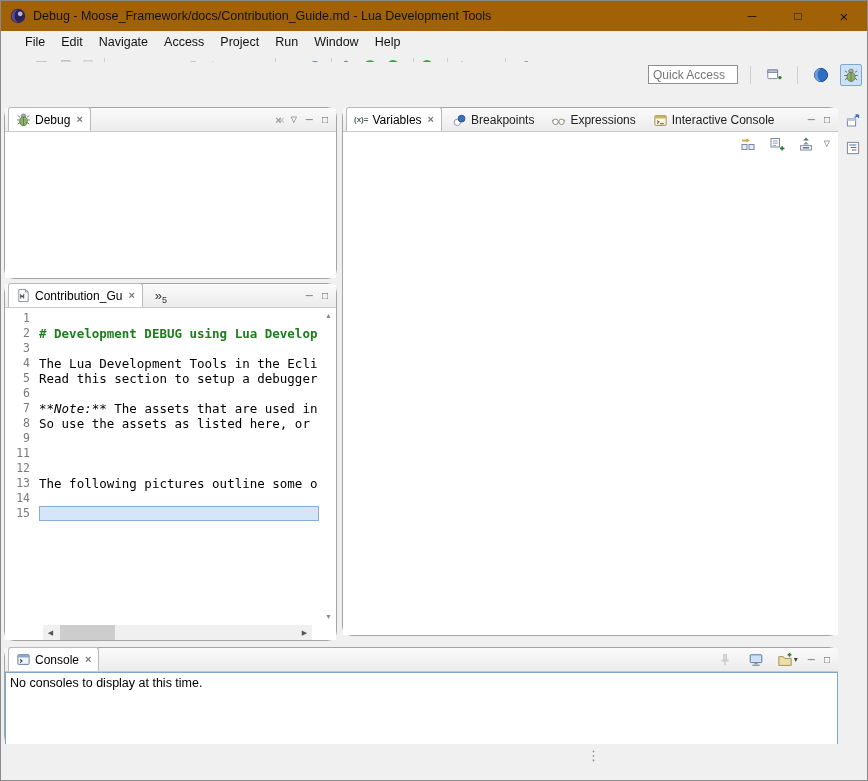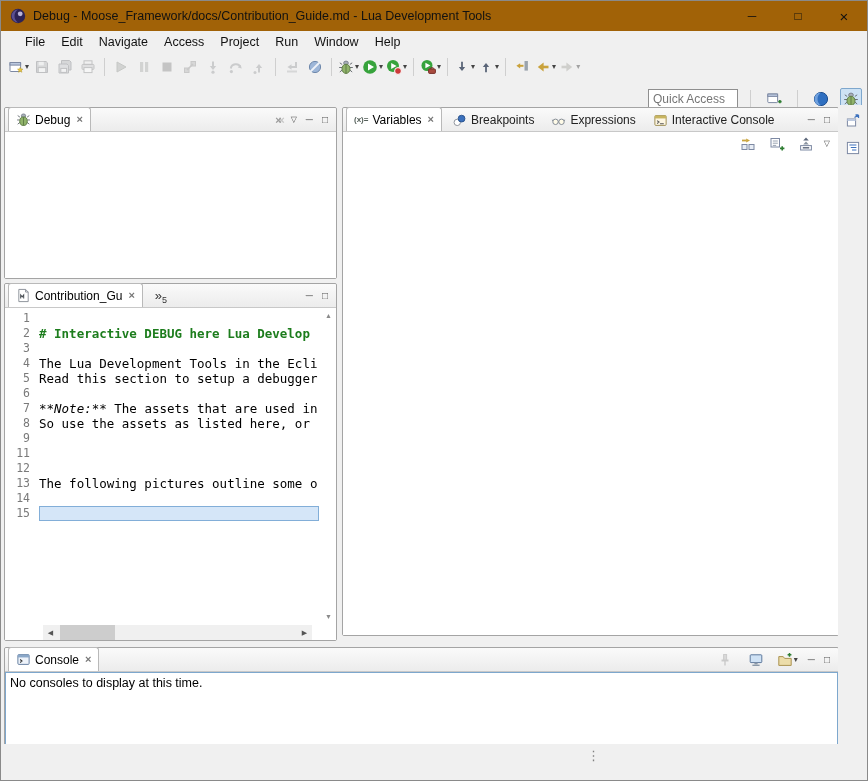--- a/index.html
+++ b/index.html
@@ -15,32 +15,32 @@
   .win-btn{width:46px;height:100%;display:flex;align-items:center;justify-content:center;font-size:12px;color:#111;cursor:default;}
   .win-btn.close{font-size:15px;}
 
   
   .menubar{position:absolute;left:0;top:30px;right:0;height:22px;background:#f0f0f0;display:flex;align-items:center;padding-left:16px;}
   .mitem{padding:0 8px;font-size:12.5px;color:#111;}
 
   
   .toolbar{position:absolute;left:0;right:0;display:flex;align-items:center;}
   #toolbar1{top:52px;height:27px;padding-left:6px;gap:1px;background:#f0f0f0;}
-  #toolbar2{top:85px;height:25px;justify-content:flex-end;padding-right:5px;gap:8px;background:#f0f0f0;}
+  #toolbar2{top:61px;height:25px;justify-content:flex-end;padding-right:5px;gap:8px;background:#f0f0f0;}
   .tbtn{display:inline-flex;align-items:center;justify-content:center;height:22px;min-width:22px;border-radius:2px;border:1px solid transparent;}
   .tbtn svg{width:16px;height:16px;flex:none;}
   .dd{font-size:8px;color:#444;margin-left:1px;}
   .disabled{opacity:.45;filter:grayscale(80%);}
   .tsep{width:1px;height:18px;background:#cfcfcf;margin:0 4px;flex:none;}
   .qa-input{width:90px;height:19px;border:1px solid #8f8f8f;background:#fff;font-family:"Liberation Sans",sans-serif;font-size:12px;padding:0 4px;color:#444;}
   .persp-btn.active{background:#cde2f4;border:1px solid #7ea7cd;}
   .dblx{font-size:11px;font-weight:bold;color:#9a9a9a;text-shadow:3px 0 0 #c6c6c6;}
 
   
-  .panel{position:absolute;background:#fff;border:1px solid #a4a4a4;border-radius:2px;}
+  .panel{position:absolute;background:#fff;border:1px solid #a4a4a4;border-radius:10px;}
   .phead{position:absolute;left:0;top:0;right:0;height:24px;background:linear-gradient(#fafafa,#ececec);border-bottom:1px solid #c8c8c8;display:flex;align-items:flex-end;border-radius:2px 2px 0 0;}
   .ptab{display:inline-flex;align-items:center;gap:4px;height:24px;padding:0 7px;font-size:12px;background:#fff;border:1px solid #b9b9b9;border-bottom:none;border-radius:3px 3px 0 0;margin-left:3px;position:relative;}
   .ptab.unsel{background:transparent;border:none;color:#222;height:22px;}
   .tab-ic{display:inline-flex;}
   .tab-ic svg{width:15px;height:15px;}
   .tab-close{font-size:11px;color:#777;margin-left:2px;font-weight:bold;line-height:1;}
   .pctrl{margin-left:auto;display:flex;align-items:center;gap:9px;padding:0 8px;height:100%;}
   .ico-sm{font-size:10px;color:#555;line-height:1;}
   .ico-xs{font-size:8px;color:#555;line-height:1;}
   .pbody{position:absolute;left:0;right:0;bottom:0;top:24px;background:#fff;}
@@ -423,21 +423,21 @@
           <span class="count">5</span>
       </span>
       <div class="pctrl">
         <span class="ico-sm">─</span>
         <span class="ico-sm">□</span>
       </div>
     </div>
     <div class="pbody">
       <div class="code-wrap">
           <div class="code-line"><span class="lnum">1</span><span class="ltext"></span></div>
-          <div class="code-line"><span class="lnum">2</span><span class="ltext"><span class="seg heading"># Interactive DEBUG here Lua Develop</span></span></div>
+          <div class="code-line"><span class="lnum">2</span><span class="ltext"><span class="seg heading"># Development DEBUG using Lua Develop</span></span></div>
           <div class="code-line"><span class="lnum">3</span><span class="ltext"></span></div>
           <div class="code-line"><span class="lnum">4</span><span class="ltext"><span class="seg plain">The Lua Development Tools in the Ecli</span></span></div>
           <div class="code-line"><span class="lnum">5</span><span class="ltext"><span class="seg plain">Read this section to setup a debugger</span></span></div>
           <div class="code-line"><span class="lnum">6</span><span class="ltext"></span></div>
           <div class="code-line"><span class="lnum">7</span><span class="ltext"><span class="seg plain">**</span><span class="seg italic">Note:</span><span class="seg plain">** The assets that are used in</span></span></div>
           <div class="code-line"><span class="lnum">8</span><span class="ltext"><span class="seg plain">So use the assets as listed here, or </span></span></div>
           <div class="code-line"><span class="lnum">9</span><span class="ltext"></span></div>
           <div class="code-line"><span class="lnum">11</span></div>
           <div class="code-line"><span class="lnum">12</span><span class="ltext"></span></div>
           <div class="code-line"><span class="lnum">13</span><span class="ltext"><span class="seg plain">The following pictures outline some o</span></span></div>

